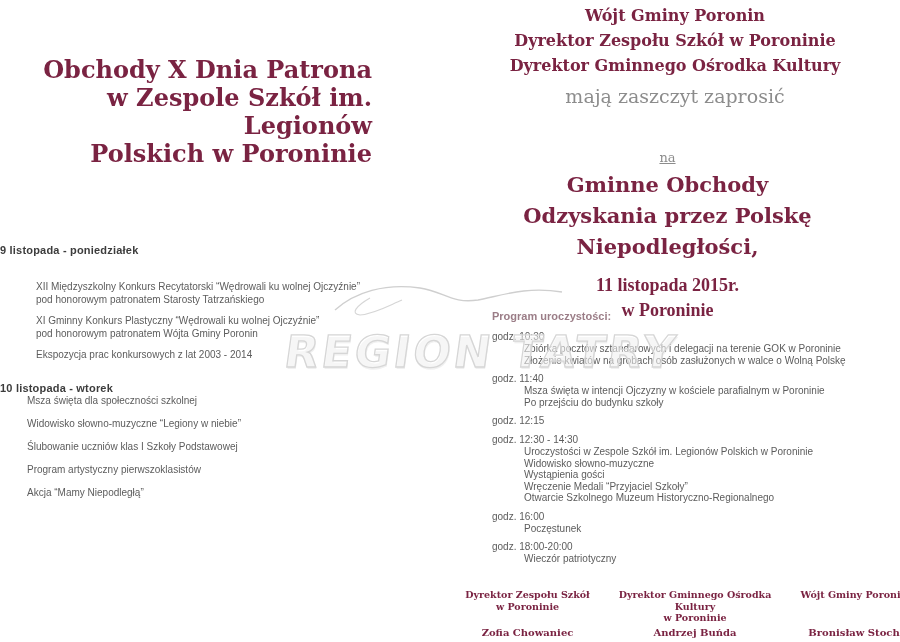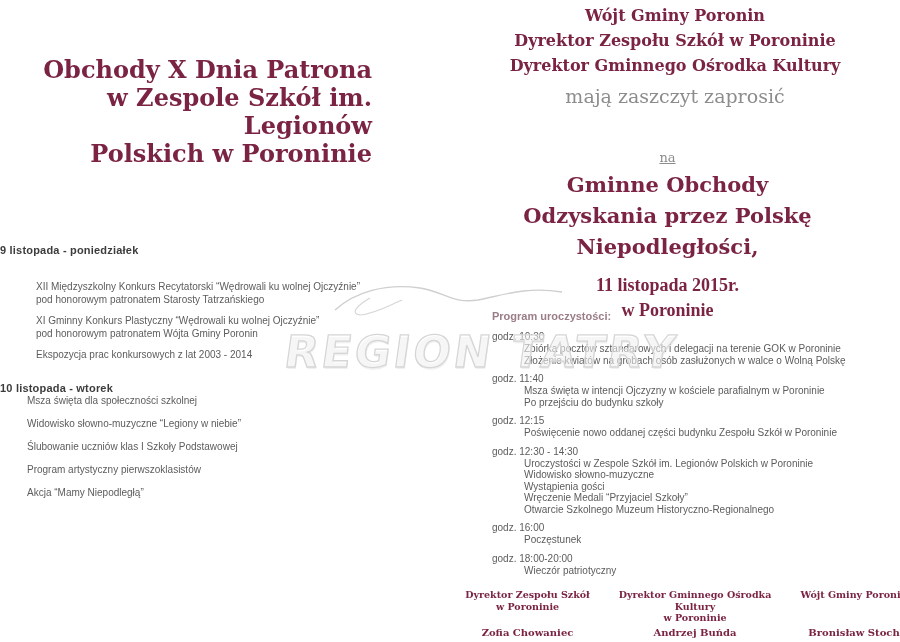--- a/index.html
+++ b/index.html
@@ -135,21 +135,20 @@
       <div class="details ml">Zbiórka pocztów sztandarowych i delegacji na terenie GOK w Poroninie
 Złożenie kwiatów na grobach osób zasłużonych w walce o Wolną Polskę</div>
     </div>
     <div class="entry">
       <div class="time">godz. 11:40</div>
       <div class="details ml">Msza święta w intencji Ojczyzny w kościele parafialnym w Poroninie
 Po przejściu do budynku szkoły</div>
     </div>
     <div class="entry">
       <div class="time">godz. 12:15</div>
-      <div class="details ml">Poświęcenie nowo oddanej części budynku Zespołu Szkół w Poroninie</div>
     </div>
     <div class="entry">
       <div class="time">godz. 12:30 - 14:30</div>
       <div class="details ml">Uroczystości w Zespole Szkół im. Legionów Polskich w Poroninie
 Widowisko słowno-muzyczne
 Wystąpienia gości
 Wręczenie Medali “Przyjaciel Szkoły”
 Otwarcie Szkolnego Muzeum Historyczno-Regionalnego</div>
     </div>
     <div class="entry">

